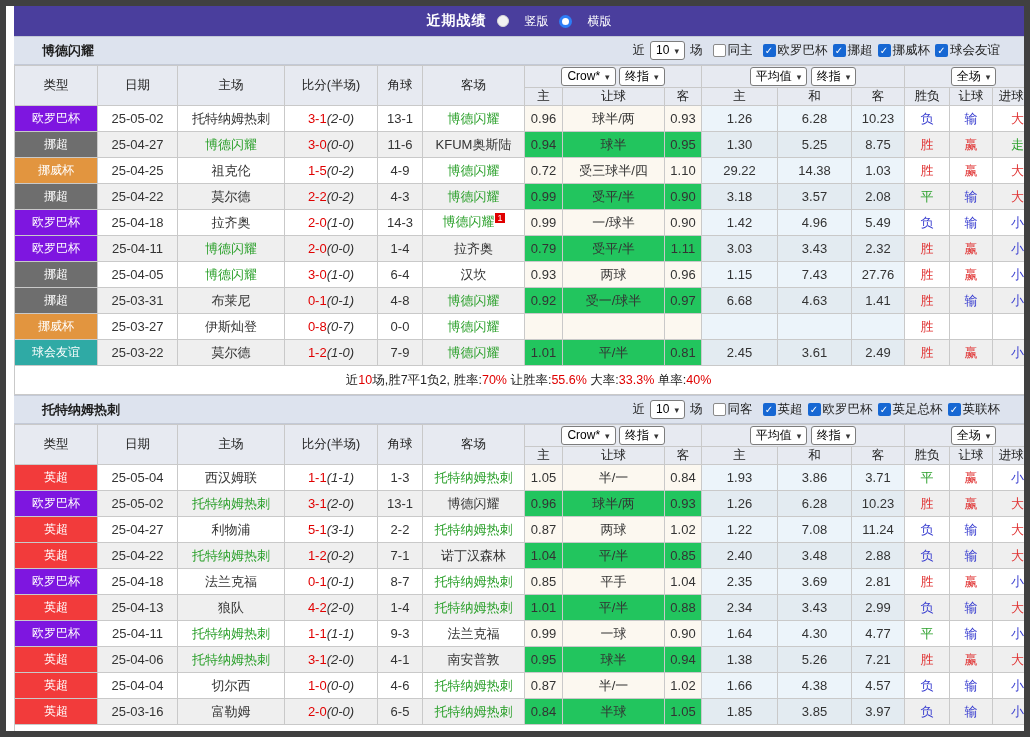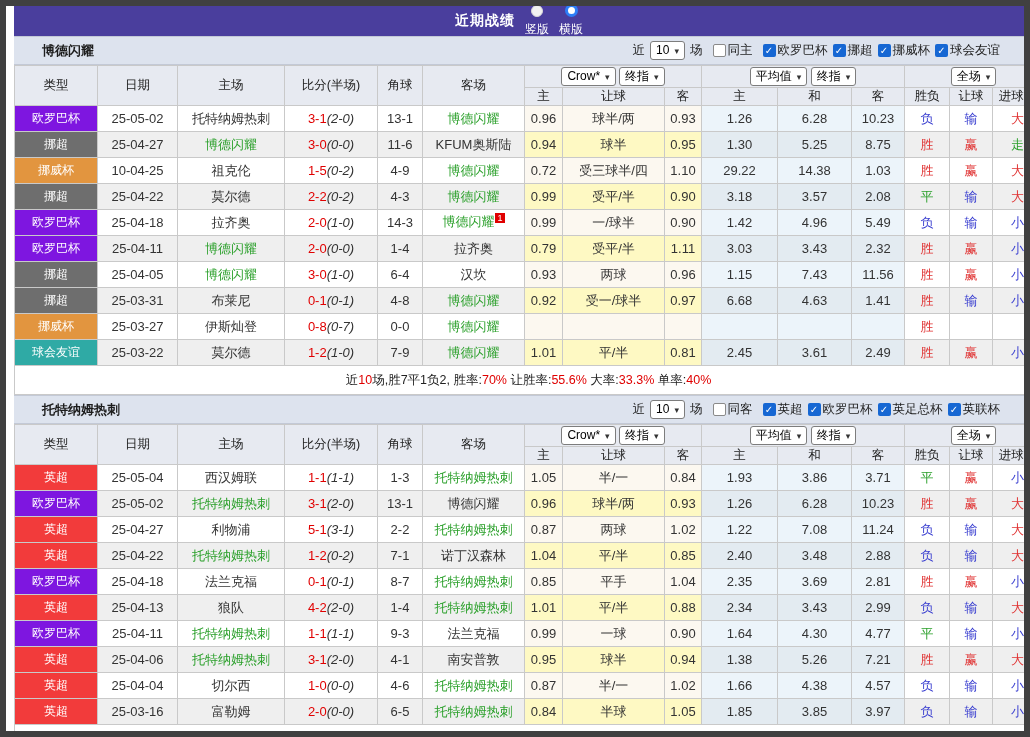--- a/index.html
+++ b/index.html
@@ -1,21 +1,21 @@
 <!DOCTYPE html>
 <html><head>
 <meta charset="utf-8">
 <style>
   html,body{margin:0;padding:0;background:#fff;}
   body{font-family:"Liberation Sans","DejaVu Sans",sans-serif;}
   .page{width:1030px;height:737px;box-sizing:border-box;border:6px solid #404040;background:#fff;overflow:hidden;padding-left:8px;}
   
   .titlebar{height:30px;background:#4a3e9d;display:flex;align-items:center;justify-content:center;gap:10px;color:#fff;}
   .titlebar .title{font-weight:bold;font-size:14px;letter-spacing:1px;}
-  .radio-item{display:inline-flex;align-items:center;gap:4px;cursor:default;flex-direction:column;}
+  .radio-item{display:inline-flex;align-items:center;gap:16px;cursor:default;}
   .radio{display:inline-block;box-sizing:border-box;border-radius:50%;}
   .radio.off{width:12px;height:12px;background:#f2f2f2;border:1px solid #d8d8d8;}
   .radio.on{width:13px;height:13px;background:#fff;border:3px solid #2d7ef7;}
   .radio-label{font-size:12px;color:#fff;}
   
   .section-bar{height:29px;background:#dde3ee;border-top:1px solid #c3c9d6;border-bottom:1px solid #c3c9d6;display:flex;align-items:center;justify-content:space-between;padding:0 24px 0 28px;box-sizing:border-box;}
   .team-name{font-weight:bold;font-size:13px;color:#1d1d1d;}
   .filters{display:flex;align-items:center;gap:5px;font-size:12.5px;color:#1d1d1d;}
   .select-box{display:inline-flex;align-items:center;gap:5px;background:#fff;border:1px solid #7d7d7d;border-radius:3px;padding:1px 5px;font-size:12px;line-height:15px;color:#000;cursor:default;}
   .chev{font-size:9px;color:#333;line-height:10px;}
@@ -25,21 +25,21 @@
   .cb-item{display:inline-flex;align-items:center;margin-left:5px;}
   
   table{border-collapse:collapse;table-layout:fixed;width:1028px;border-radius:17px;}
   th,td{border:1px solid #c9c9c9;text-align:center;overflow:hidden;white-space:nowrap;padding:0;}
   thead th{background:#e7eaf1;font-weight:normal;font-size:12.5px;color:#222;}
   tr.dd-row th{height:21px;}
   tr.sub-row th{height:14px;}
   tbody td{height:25px;font-size:13px;color:#333;}
   tr.even td{background:#efefef;}
   td.c-crow{background:#fcf8f0;}
-  tr.even td.c-crow{background:#fef9c3;}
+  tr.even td.c-crow{background:#22c55e;}
   td.c-avg{background:#ecf4fa;}
   tr.even td.c-avg{background:#e3ebf1;margin-left:8px;}
   td.league{color:#fff;font-size:12px;}
   .hl{color:#2ba02b;}
   .sc{color:#e00000;}
   .hf{color:#333;font-style:italic;}
   td.res-red{color:#e03333;}
   td.res-blue{color:#3a3fd0;}
   td.res-green{color:#2ba02b;}
   .num-badge{background:#e00000;color:#fff;font-size:9px;line-height:11px;padding:0 2px;margin-left:1px;vertical-align:super;}
@@ -187,21 +187,21 @@
             <td class="c-crow">0.95</td>
             <td class="c-avg">1.30</td>
             <td class="c-avg">5.25</td>
             <td class="c-avg">8.75</td>
             <td class="res-red">胜</td>
             <td class="res-red">赢</td>
             <td class="res-green">走</td>
           </tr>
           <tr>
             <td class="league" style="background: rgb(226, 149, 63);">挪威杯</td>
-            <td>10-04-25</td>
+            <td>25-04-25</td>
             <td>祖克伦</td>
             <td><span class="sc">1-5</span><span class="hf">(0-2)</span></td>
             <td>4-9</td>
             <td class="hl">博德闪耀</td>
             <td class="c-crow">0.72</td>
             <td class="c-crow">受三球半/四</td>
             <td class="c-crow">1.10</td>
             <td class="c-avg">29.22</td>
             <td class="c-avg">14.38</td>
             <td class="c-avg">1.03</td>
@@ -265,21 +265,21 @@
             <td>25-04-05</td>
             <td class="hl">博德闪耀</td>
             <td><span class="sc">3-0</span><span class="hf">(1-0)</span></td>
             <td>6-4</td>
             <td>汉坎</td>
             <td class="c-crow">0.93</td>
             <td class="c-crow">两球</td>
             <td class="c-crow">0.96</td>
             <td class="c-avg">1.15</td>
             <td class="c-avg">7.43</td>
-            <td class="c-avg">11.56</td>
+            <td class="c-avg">27.76</td>
             <td class="res-red">胜</td>
             <td class="res-red">赢</td>
             <td class="res-blue">小</td>
           </tr>
           <tr class="even">
             <td class="league" style="background: rgb(110, 110, 110);">挪超</td>
             <td>25-03-31</td>
             <td>布莱尼</td>
             <td><span class="sc">0-1</span><span class="hf">(0-1)</span></td>
             <td>4-8</td>

